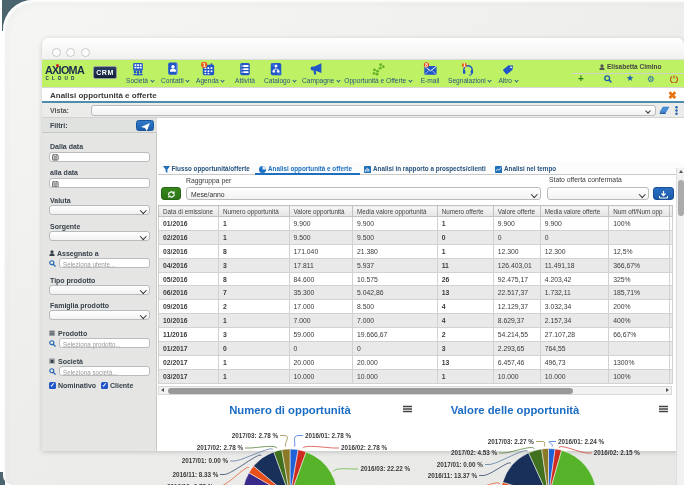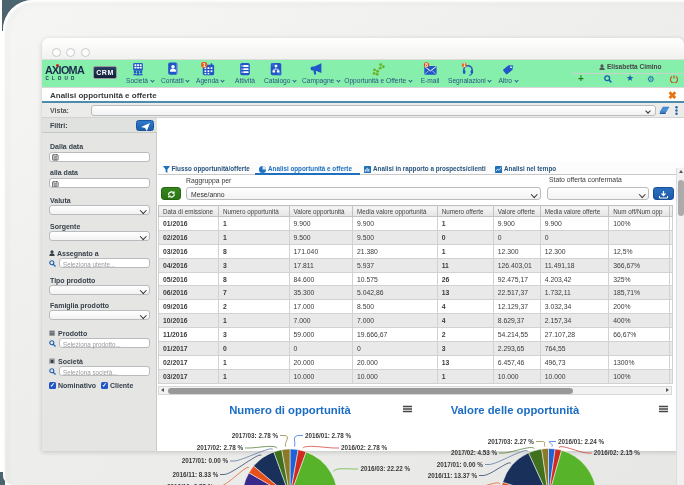--- a/index.html
+++ b/index.html
@@ -6,21 +6,21 @@
 #stage{position:relative;width:684px;height:485px;overflow:hidden;}
 .abs{position:absolute;}
 .teal1{left:2px;top:0;width:31px;height:31px;background:#4c646e;}
 .teal2{left:0;top:472px;width:5px;height:13px;background:#4c646e;}
 .frame{left:3px;top:0;width:681px;height:485px;border-radius:30px 0 0 10px;background:linear-gradient(150deg,#f6f6f5 0%,#eeeeec 45%,#e7e7e6 100%);box-shadow:inset 2px 2px 2px rgba(255,255,255,.95), inset 5px 5px 7px rgba(0,0,0,0.028);}
 .win{left:42px;top:38px;width:642px;height:413px;border-radius:7px 7px 0 0;background:#fff;box-shadow:0 1px 5px rgba(0,0,0,.18);}
 
 .chrome{left:0;top:0;width:642px;height:22px;border-radius:7px 7px 0 0;background:linear-gradient(#ffffff,#f1f1ef);border-bottom:1px solid #dadad8;}
 .circ{top:10px;width:9px;height:9px;border-radius:50%;background:#fcfcfc;border:1px solid #c9c9c9;}
 
-.toolbar{left:0;top:22px;width:642px;height:28px;background:#86efac;border-bottom:1px solid #d8d8d6;}
+.toolbar{left:0;top:22px;width:642px;height:28px;background:#bef264;border-bottom:1px solid #d8d8d6;}
 .titlerow{left:0;top:50px;width:642px;height:13px;background:#fff;}
 .blueline{left:0;top:63px;width:642px;height:2px;background:#4e8cae;}
 .vistarow{left:0;top:65px;width:642px;height:15px;background:#ebebe9;border-bottom:1px solid #d2d2d0;}
 .main{left:0;top:80px;width:642px;height:333px;background:#fff;}
 .sidebar{left:0;top:0;width:115px;height:333px;background:#e5e6e4;border-right:1px solid #c9c9c7;}
 .lbl{font-size:7px;font-weight:bold;color:#37414a;}
 .inp{background:#fff;border:1px solid #b8bcbe;border-radius:3px;height:10px;}
 .sel{background:linear-gradient(#fff,#f2f2f2);border:1px solid #b8bcbe;border-radius:3px;height:10px;}
 .ph{font-size:6.3px;color:#999;}
 .chev{position:absolute;right:3.5px;top:2px;width:4.5px;height:4.5px;border-right:1.5px solid #333;border-bottom:1.5px solid #333;transform:rotate(45deg);font-size:0;}

